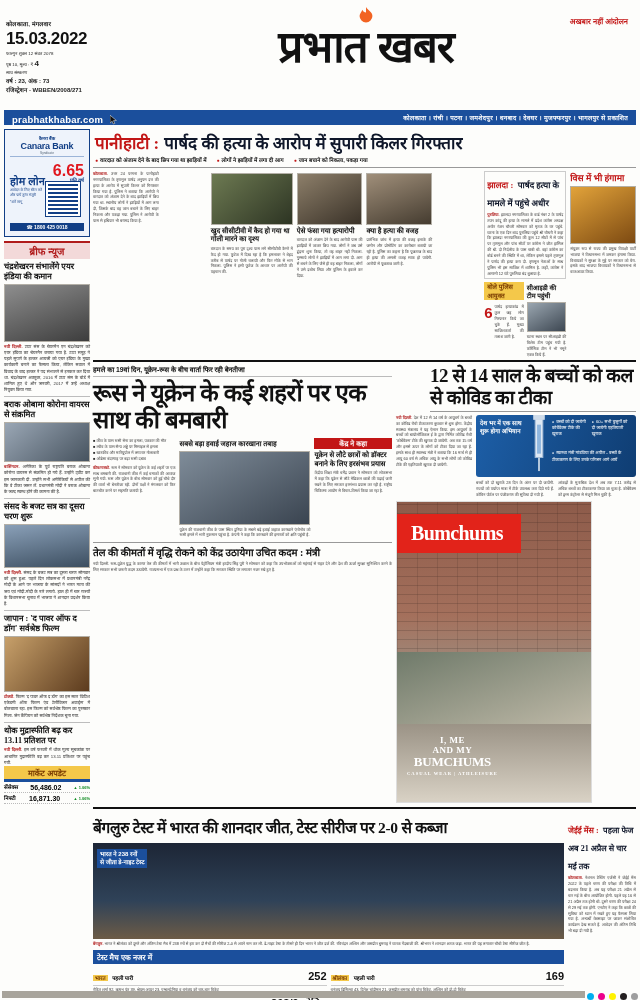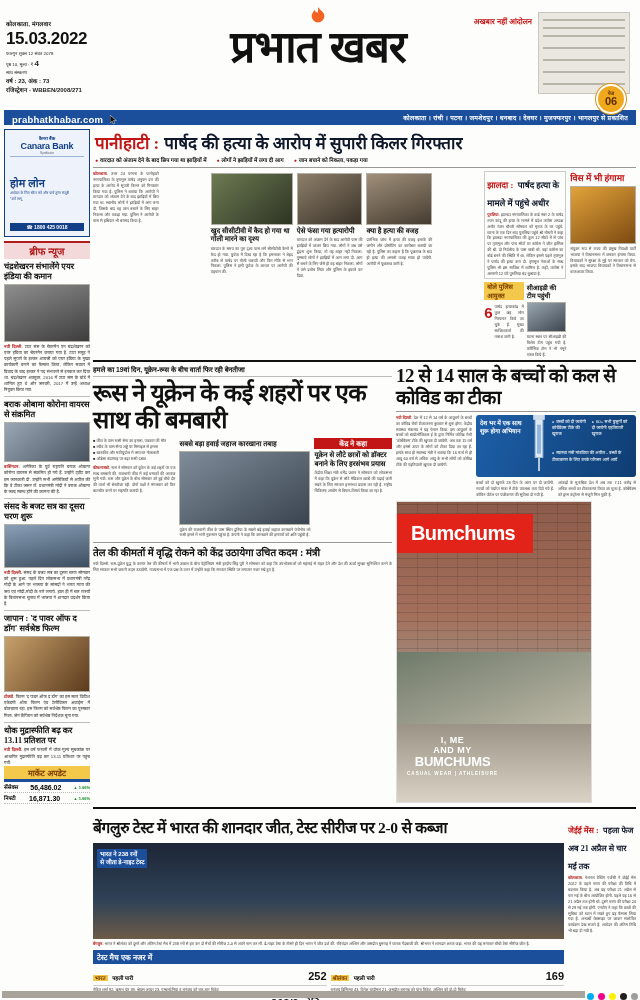--- a/index.html
+++ b/index.html
@@ -120,35 +120,35 @@
   .war-wrap { display:flex; gap:4px; border-top:2px solid #111; margin-top:3px; padding-top:3px;}
   .war-left { flex:1.62; }
   .war-right { width:240px; }
   .war-kicker { font-size:6.8px; font-weight:bold; color:#111; border-bottom:1px solid #bbb;
                 padding-bottom:2px; }
   .war-head { font-size:24px; font-weight:bold; color:#111; line-height:1.12; margin-top:3px;
               font-family:"Liberation Serif","DejaVu Serif",serif; letter-spacing:-.5px;}
   .war-cols { display:flex; gap:4px; margin-top:4px;}
   .vax-head { font-size:19px; font-weight:bold; color:#111; line-height:1.14;
               font-family:"Liberation Serif","DejaVu Serif",serif; letter-spacing:-.4px;
-              border-bottom:1px solid #999; padding-bottom:2px;}
+              border-bottom:1px solid #999; padding-bottom:2px;margin-left:34px;}
   .vax-cols { display:flex; gap:4px; margin-top:3px; }
   .vax-box { background:linear-gradient(110deg,#1d5fa8,#0f3d72); color:#fff; border-radius:3px;
              display:flex; overflow:hidden; min-height:58px; }
   .vax-box .vb-l { width:50px; font-size:6px; font-weight:bold; padding:4px; line-height:1.35;}
   .vax-box .vb-syr { width:26px; position:relative; }
   .vax-box .vb-r { flex:1; padding:4px 4px 4px 0; font-size:4.3px; line-height:1.45;
                    display:flex; flex-wrap:wrap; gap:3px;}
   .vax-box .vb-r div { width:46%; }
   .vax-box .vb-r div::before{ content:"\25CF"; font-size:3.5px; margin-right:2px; }
 
   
   .bum-ad { width:196px; height:302px; position:relative; overflow:hidden;
             background:linear-gradient(180deg,#8d5b4a 0%,#a4705c 38%,#9c9489 62%,#b9b3a8 100%);
-            border:1px solid #ddd; }
+            border:1px solid #ddd;font-family:Liberation Serif, serif; }
   .bum-brick { position:absolute; inset:0; opacity:.55;
      background:
        repeating-linear-gradient(0deg, rgba(0,0,0,.25) 0 1px, transparent 1px 9px),
        repeating-linear-gradient(90deg, rgba(0,0,0,.18) 0 1px, transparent 1px 20px); }
   .bum-logo { position:absolute; left:0; top:12px; background:#e2231a; color:#fff;
               font-size:20px; font-weight:bold; padding:8px 18px 8px 14px; letter-spacing:-.6px;}
   .bum-photo { position:absolute; left:0; right:0; top:150px; bottom:46px;
                background:linear-gradient(160deg,#6f7a6a,#cfc6b4); }
   .bum-road { position:absolute; left:0; right:0; bottom:0; height:78px;
               background:linear-gradient(180deg,#9b9386,#d9d2c5);}
@@ -198,35 +198,20 @@
     </div>
 
     <div class="mh-center">
       <svg class="flame" viewBox="0 0 24 24">
         <path d="M12 1c2 4 7 5 7 10a7 7 0 0 1-14 0c0-3 2-4 3-7 1 2 2 3 4 3 0-3 0-4 0-6z" fill="#f26322"></path>
       </svg>
       <div class="mh-tag">अखबार नहीं आंदोलन</div>
       <div class="mh-logo">प्रभात खबर</div>
     </div>
 
-    <div class="mh-right">
-      <div class="mh-thumb">
-        <div class="strip" style="top:6px"></div>
-          <div class="strip" style="top:14px"></div>
-        <div class="strip" style="top:22px"></div>
-          <div class="strip" style="top:34px"></div>
-        <div class="strip" style="top:46px"></div>
-          <div class="strip" style="top:58px"></div>
-        <div class="strip" style="top:70px"></div>
-      </div>
-      <div class="page-badge">
-        <span class="pb-l">पेज</span>
-        <span class="pb-n">06</span>
-      </div>
-    </div>
   </div>
 
   <div class="bluebar">
     <div>
       <span class="bb-site">prabhatkhabar.com</span>
       <svg class="bb-cursor" viewBox="0 0 10 12">
         <path d="M0 0l0 10 2.5-2.5L4.2 11l1.8-.8L4.3 6.8 8 6.6z" fill="#111" stroke="#fff" stroke-width=".6"></path>
       </svg>
     </div>
     <div class="bb-cities">कोलकाता । रांची । पटना । जमशेदपुर । धनबाद । देवघर । मुजफ्फरपुर । भागलपुर से प्रकाशित</div>
@@ -240,20 +225,27 @@
         <div class="cb-head">
           <div class="cb-hin">कैनरा बैंक</div>
           <div class="cb-name">Canara Bank</div>
           <div class="cb-sub">Syndicate</div>
         </div>
         <div class="cb-mid">
           <div style="flex:1">
             <div class="cb-loan">होम लोन</div>
             <div class="cb-note">आवेदन के लिए स्कैन करें और पायें तुरंत मंजूरी</div>
             <div class="cb-note">*शर्तें लागू</div>
+          </div>
+          <div style="width:38px">
+            <div class="cb-rate">
+              <span>6.65</span>
+              <small>प्रति वर्ष</small>
+            </div>
+            <div class="qr"></div>
           </div>
         </div>
         <div class="cb-foot">☎ 1800 425 0018</div>
       </div>
 
       <div class="sec-head">ब्रीफ न्यूज</div>
 
       <div>
         <div class="brief-title">चंद्रशेखरन संभालेंगे एयर इंडिया की कमान</div>
         <div class="photo p1"></div>

